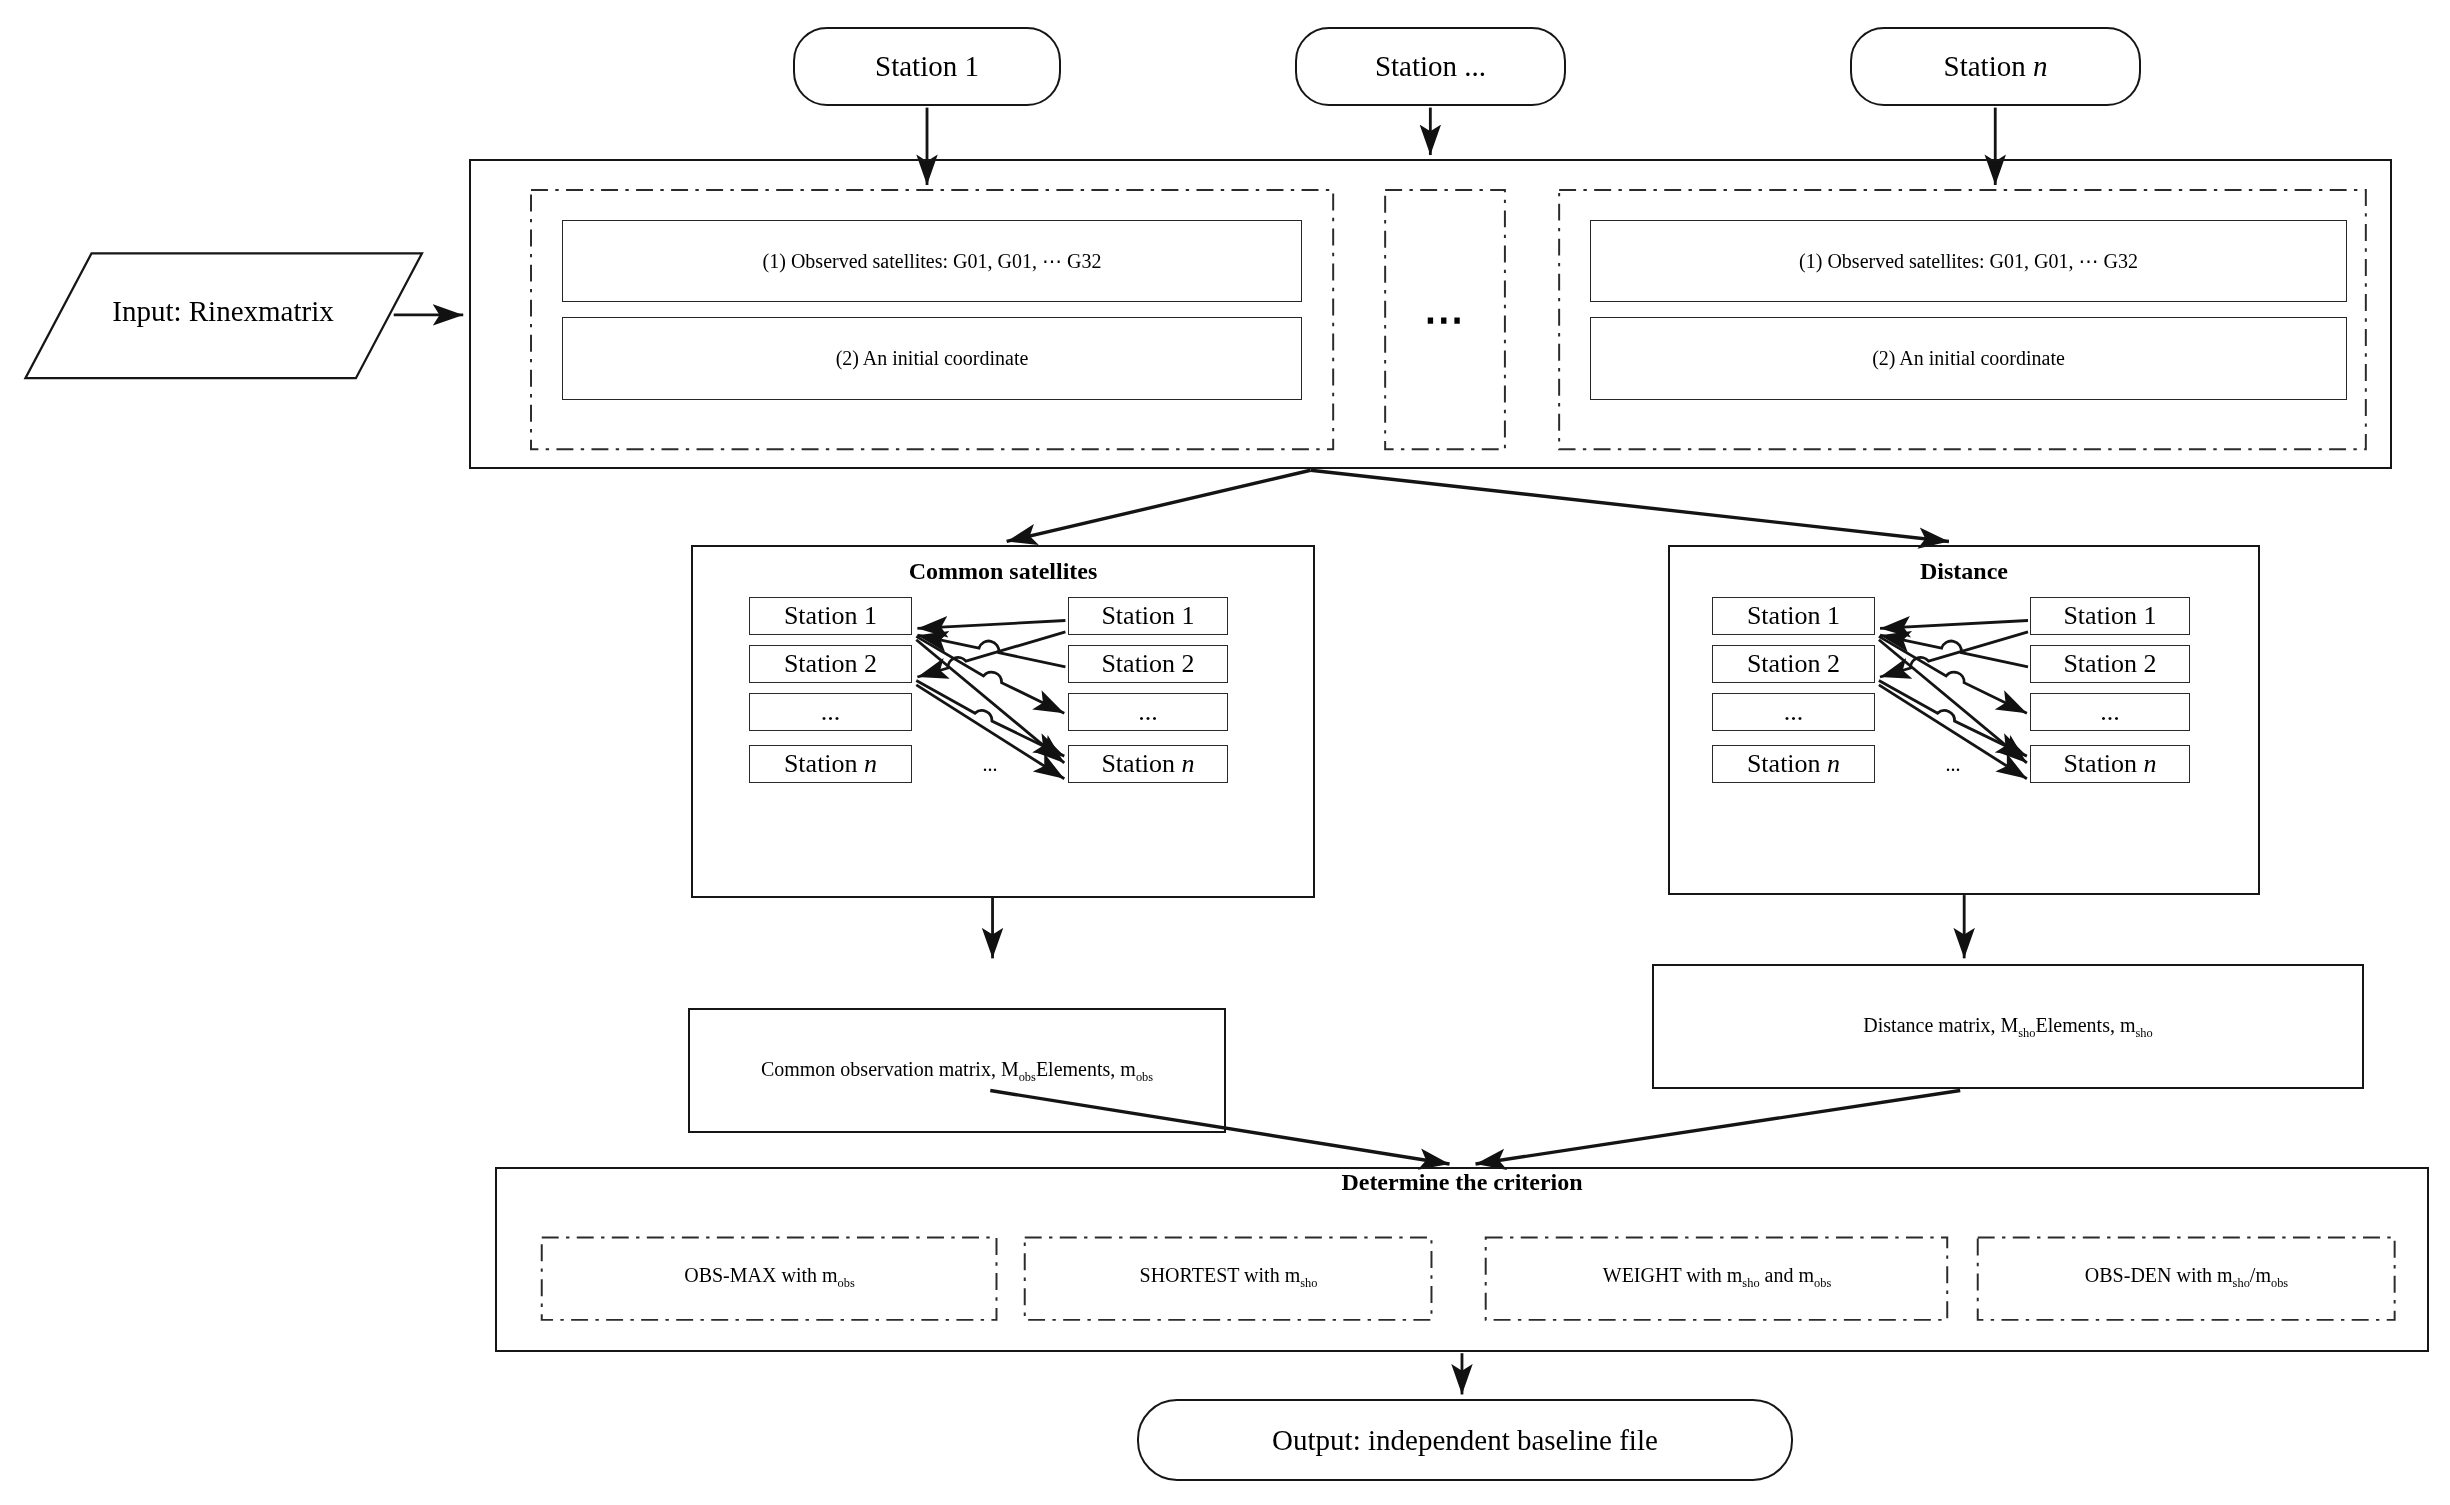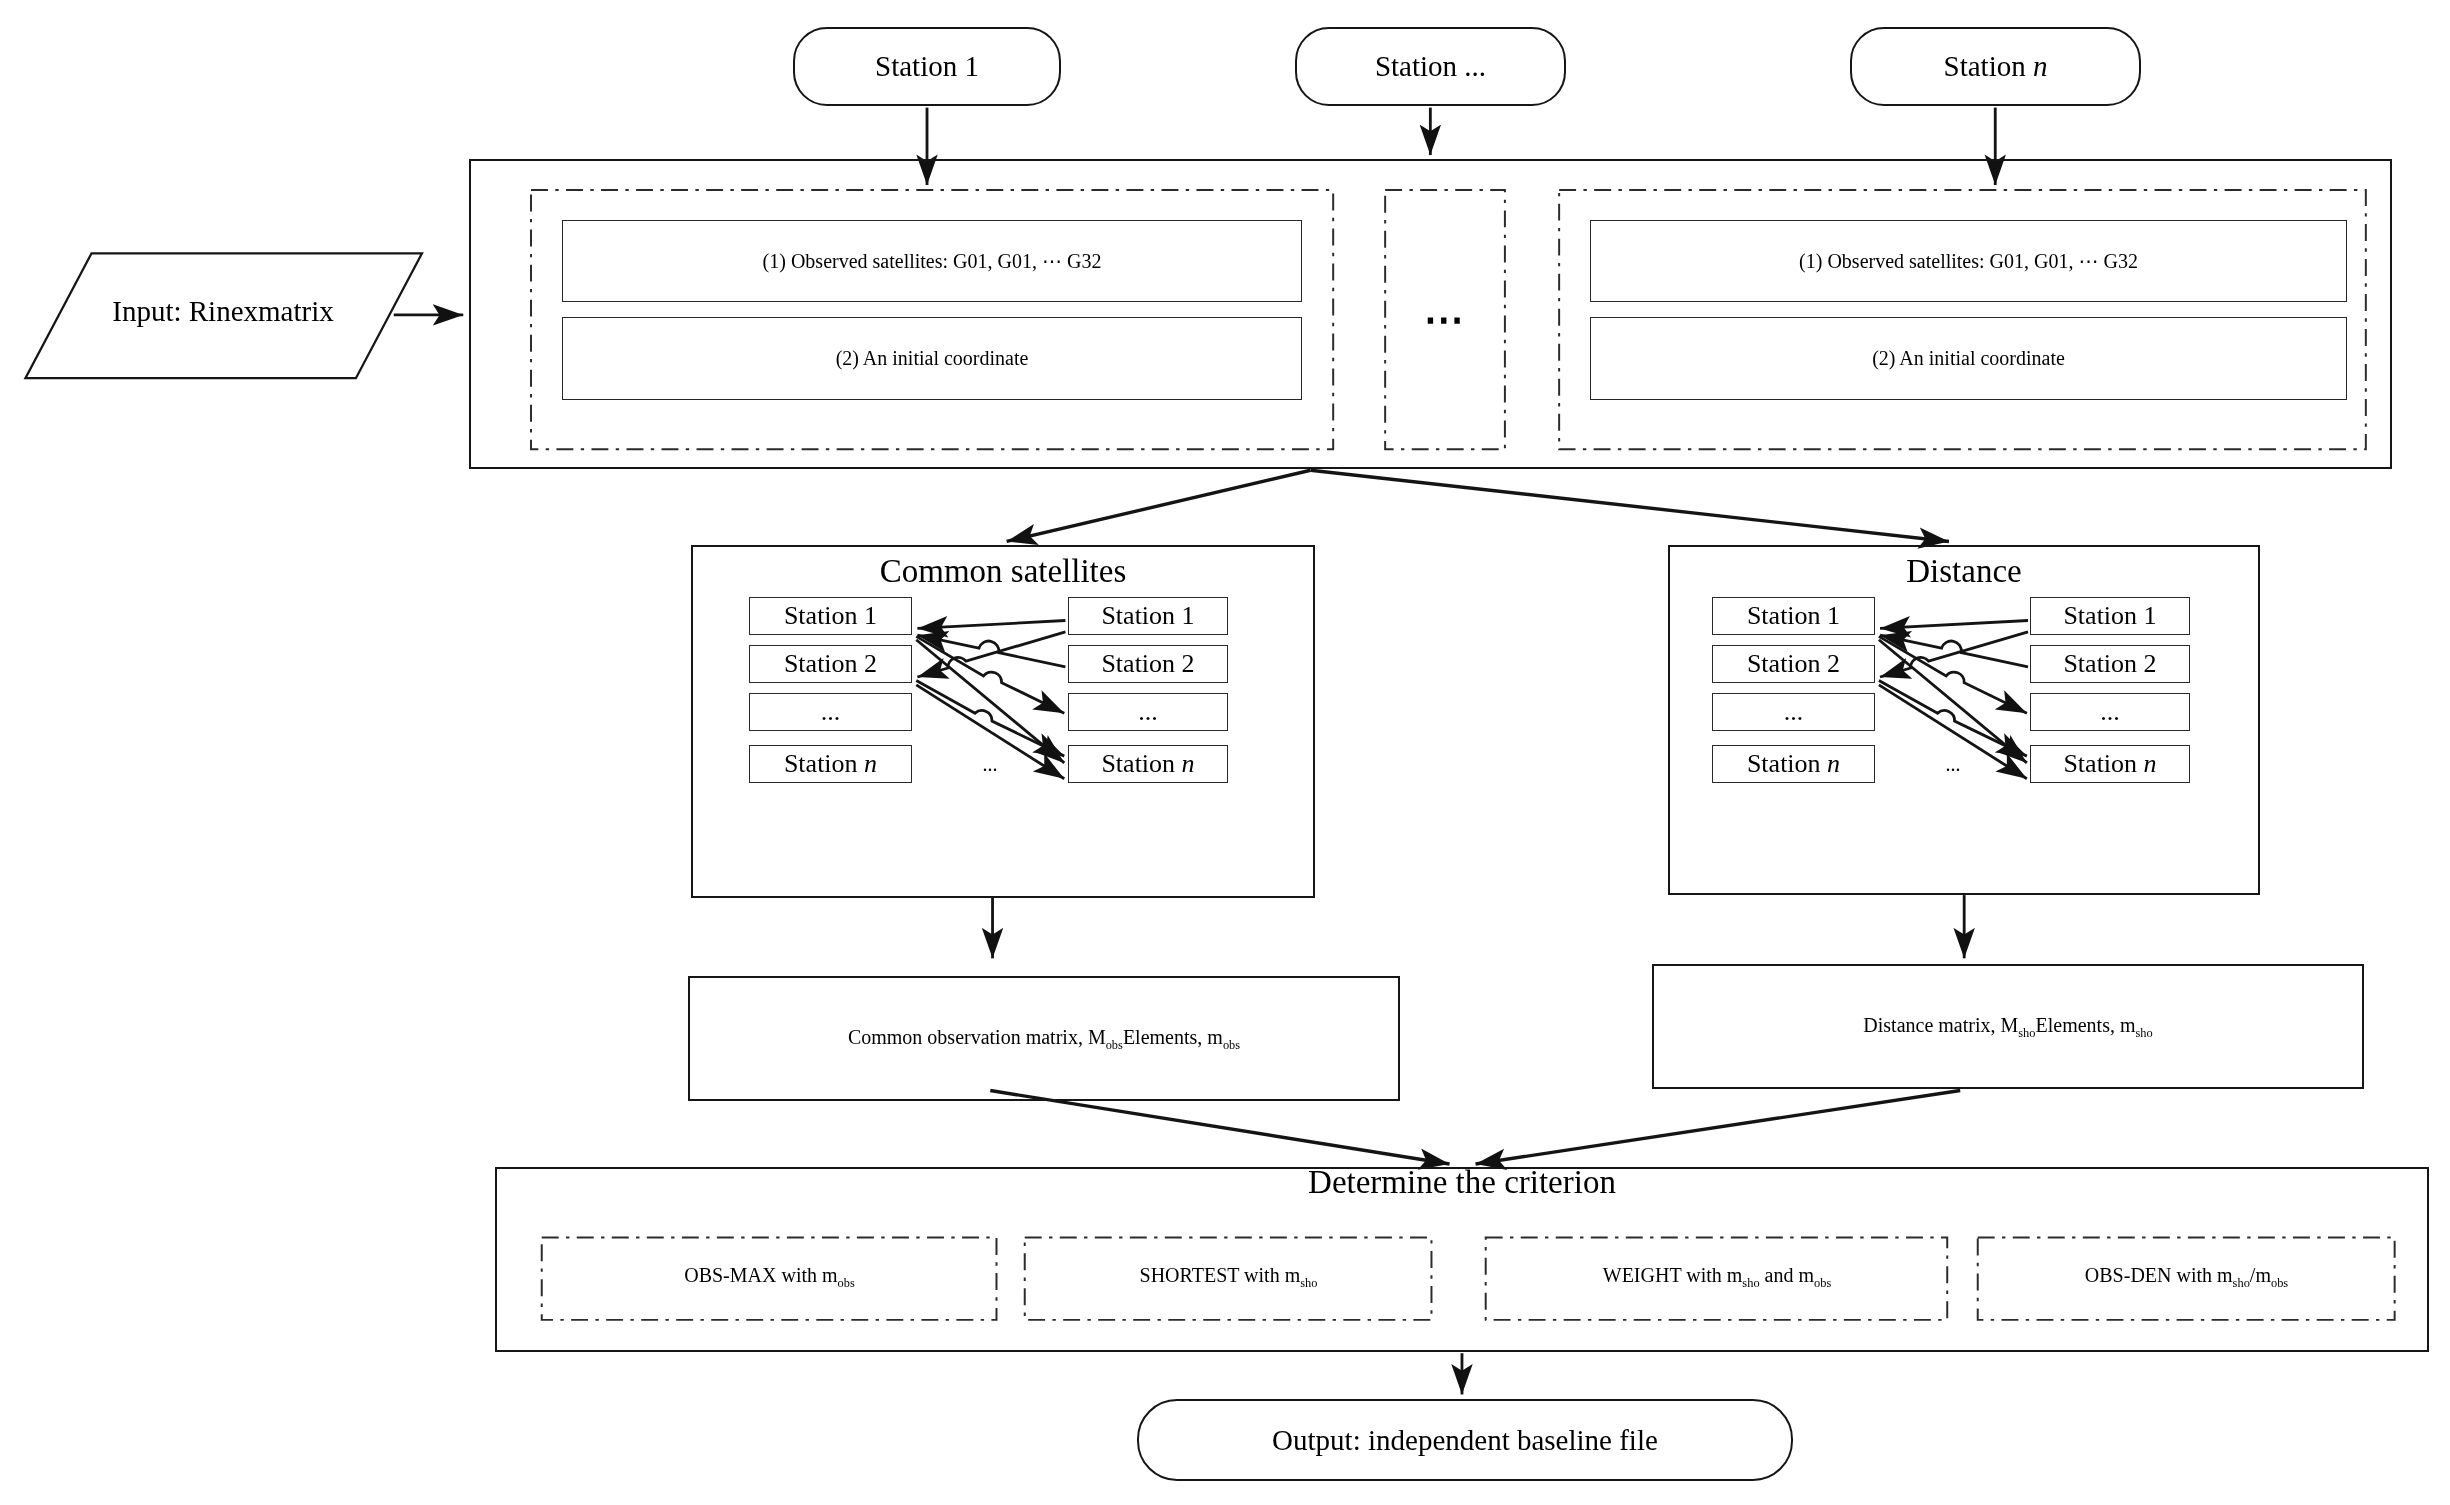--- a/index.html
+++ b/index.html
@@ -7,21 +7,21 @@
           font-family:"Liberation Serif","DejaVu Serif",serif;color:#000;}
   .abs{position:absolute;box-sizing:border-box;}
   .flex{display:flex;align-items:center;justify-content:center;text-align:center;}
   .col{display:flex;flex-direction:row;align-items:center;justify-content:center;text-align:center;}
   .solidbox{border:2.3px solid #161616;background:transparent;}
   .thinbox{border:1.7px solid #262626;background:transparent;}
   .cell{border:1.7px solid #2a2a2a;background:transparent;font-size:26px;}
   .stadium{border:2.3px solid #161616;border-radius:34px;background:transparent;}
   .fs50{font-size:20px;}
   .fs52{font-size:29px;}
-  .title{font-size:33px;}
+  .title{font-size:24px;font-weight:bold;}
   .middots{font-size:40px;font-weight:bold;letter-spacing:2.3px;}
   .sub{font-size:0.62em;vertical-align:-0.42em;}
   i{font-style:italic;}
   svg.overlay{position:absolute;left:0;top:0;}
   .lineart{stroke:#141414;stroke-width:5;fill:none;}
   .thick{stroke-width:6;}
   .dashdot{fill:none;stroke:#2b2b2b;stroke-width:3.5;stroke-dasharray:30 13 6 13;}
   .shape{fill:#ffffff;stroke:#161616;stroke-width:4;}
 </style>
 </head>
@@ -168,21 +168,21 @@
   <div class="abs flex cell" style="left:2030px;top:693px;width:160px;height:38px;">
       <span>...</span>
     </div>
   <div class="abs flex cell" style="left:2030px;top:745px;width:160px;height:38px;">
       <span><span>Station </span><i>n</i></span>
     </div>
   <div class="abs flex fs50" style="left:1885px;top:747px;width:136px;height:35px;">
       <span>...</span>
     </div>
 
-  <div class="abs col solidbox fs50" style="left:688px;top:976px;width:712px;height:125px;line-height:1.55;">
+  <div class="abs col solidbox fs50" style="left:688px;top:1008px;width:538px;height:125px;line-height:1.55;">
     <span><span>Common observation matrix, M</span><span class="sub">obs</span></span>
     <span><span>Elements, m</span><span class="sub">obs</span></span>
   </div>
 
   <div class="abs col solidbox fs50" style="left:1652px;top:964px;width:712px;height:125px;line-height:1.55;">
     <span><span>Distance matrix, M</span><span class="sub">sho</span></span>
     <span><span>Elements, m</span><span class="sub">sho</span></span>
   </div>
 
   <div class="abs solidbox" style="left:495px;top:1167px;width:1934px;height:185px;"></div>

